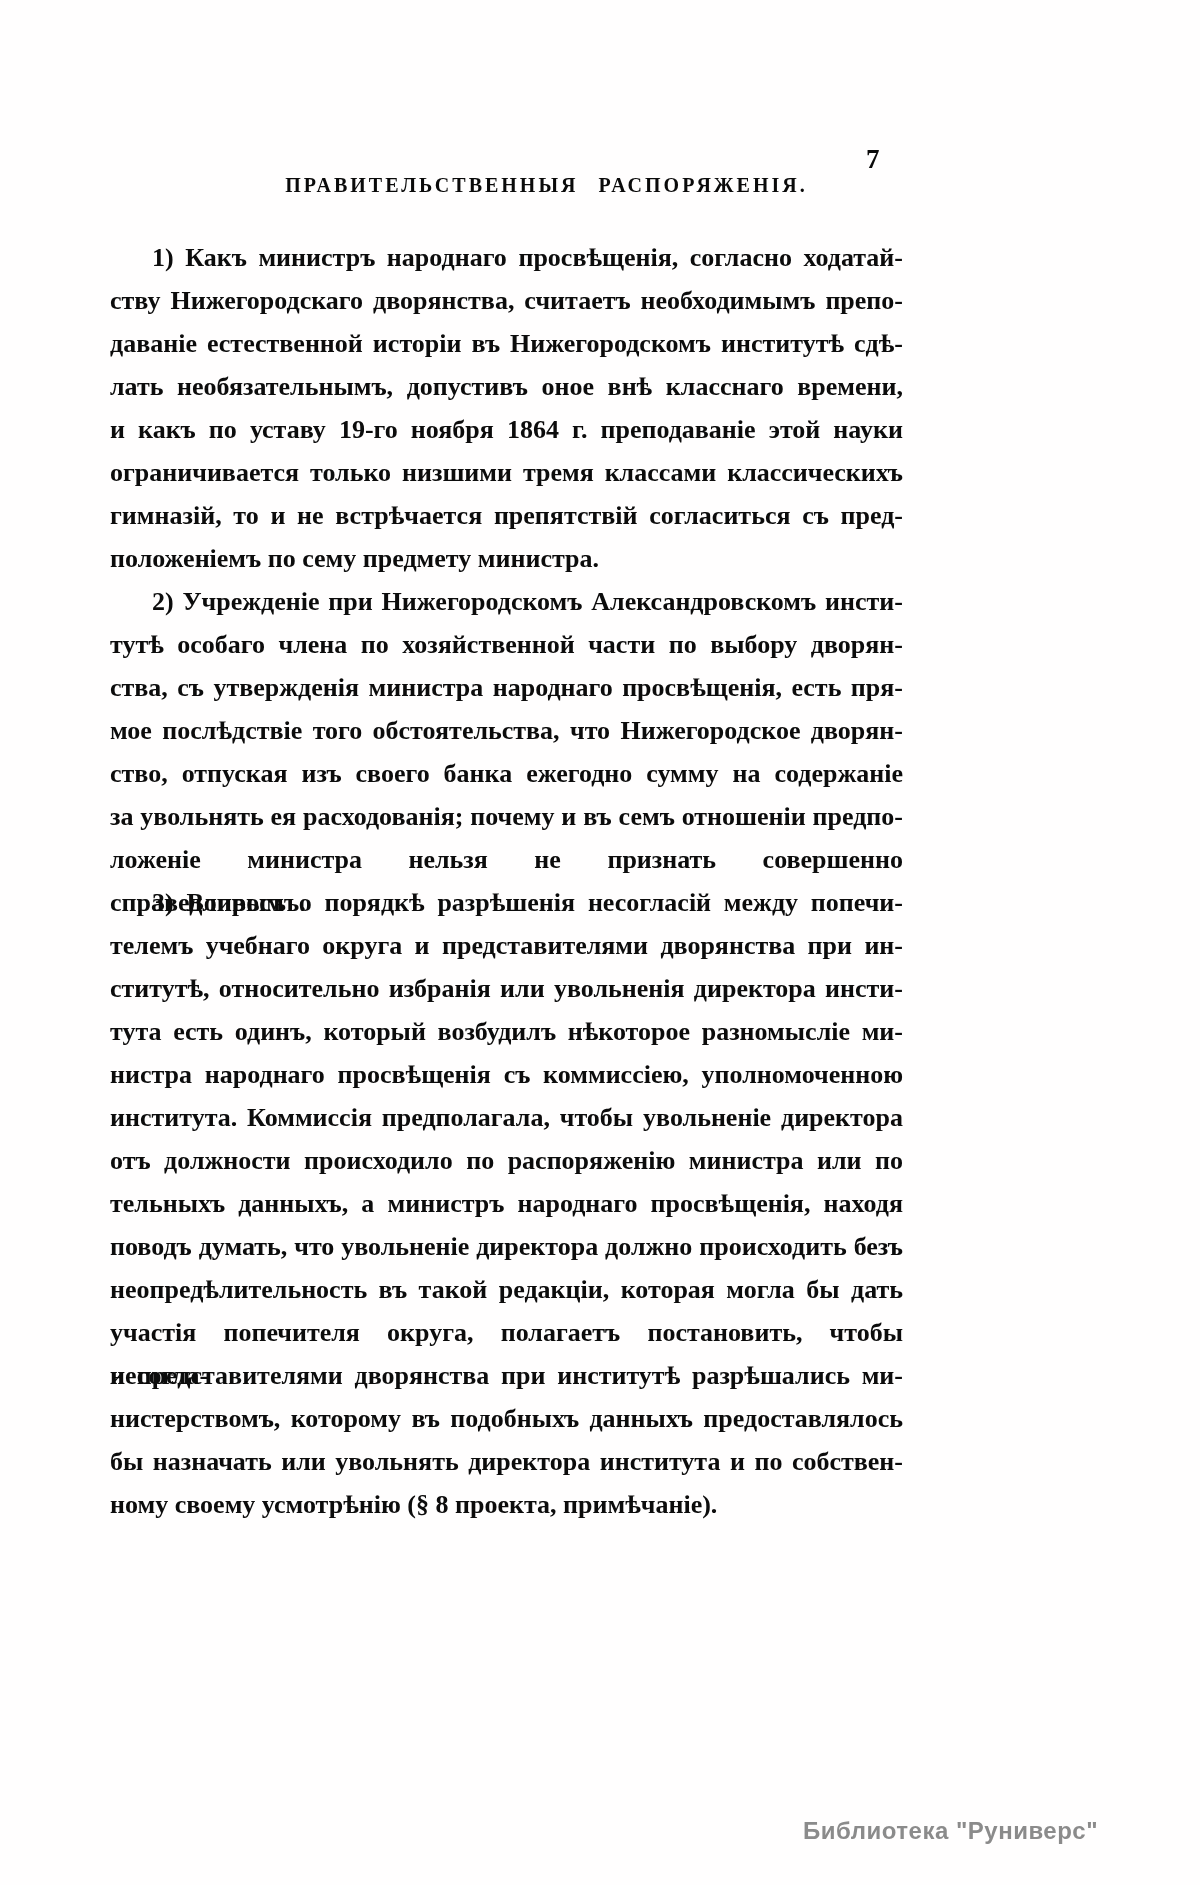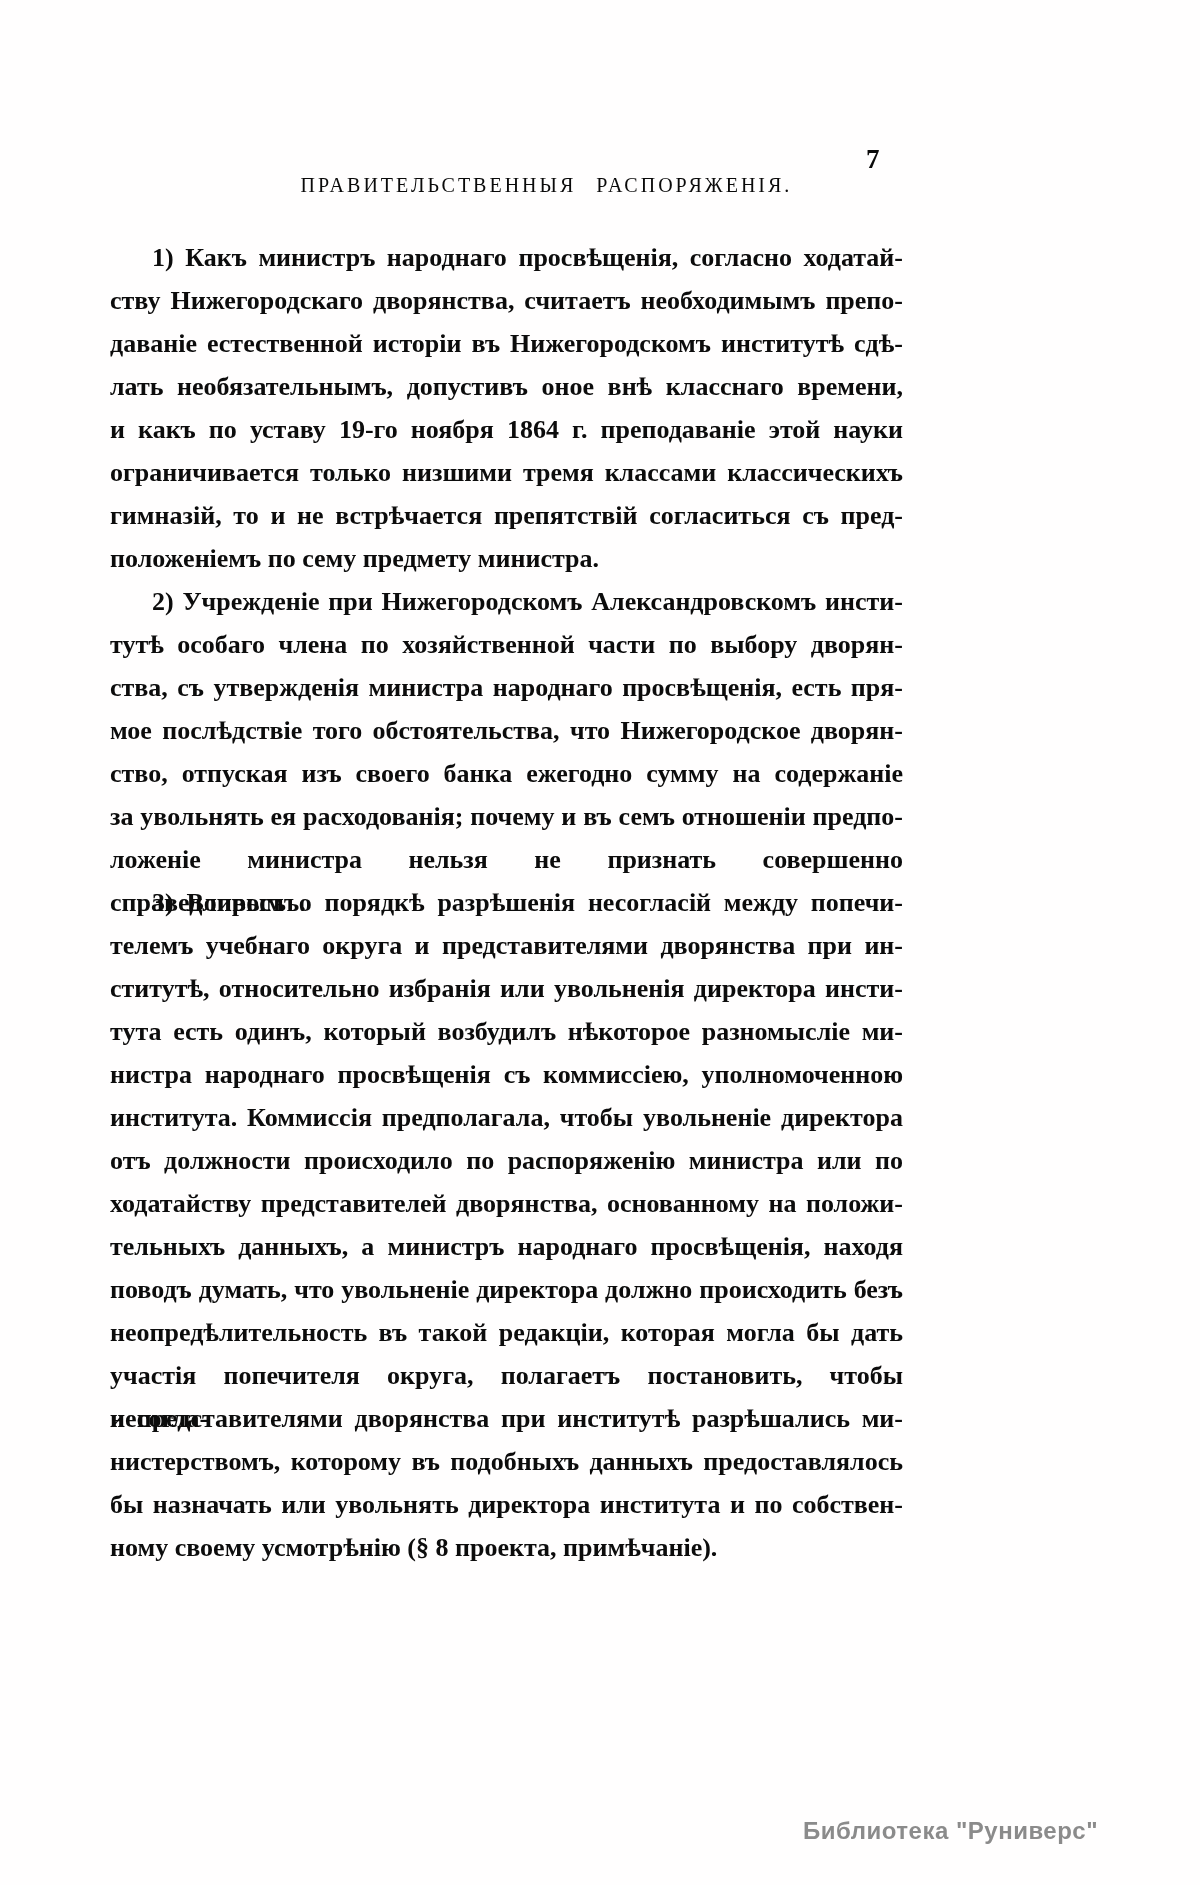--- a/index.html
+++ b/index.html
@@ -17,21 +17,21 @@
   }
   .running-title {
     position: absolute;
     top: 174px;
     left: 112px;
     width: 793px;
     box-sizing: border-box;
     padding-left: 76px;
     text-align: center;
     font-size: 20px;
-    font-weight: normal;
+    font-weight: bold;
     letter-spacing: 3px;
     word-spacing: 12px;
     color: #0a0a0a;
     white-space: nowrap;
   }
   .page-number {
     position: absolute;
     top: 144px;
     left: 866px;
     font-size: 27px;
@@ -103,21 +103,20 @@
     </div>
 
     <div>
       <div class="line first">3) Вопросъ о порядкѣ разрѣшенія несогласій между попечи-</div>
       <div class="line">телемъ учебнаго округа и представителями дворянства при ин-</div>
       <div class="line">ститутѣ, относительно избранія или увольненія директора инсти-</div>
       <div class="line">тута есть одинъ, который возбудилъ нѣкоторое разномысліе ми-</div>
       <div class="line">нистра народнаго просвѣщенія съ коммиссіею, уполномоченною</div>
       <div class="line">института. Коммиссія предполагала, чтобы увольненіе директора</div>
       <div class="line">отъ должности происходило по распоряженію министра или по</div>
-      <div class="line">ходатайству представителей дворянства, основанному на положи-</div>
       <div class="line">тельныхъ данныхъ, а министръ народнаго просвѣщенія, находя</div>
       <div class="line">поводъ думать, что увольненіе директора должно происходить безъ</div>
       <div class="line">неопредѣлительность въ такой редакціи, которая могла бы дать</div>
       <div class="line">участія попечителя округа, полагаетъ постановить, чтобы несогла-</div>
       <div class="line">и представителями дворянства при институтѣ разрѣшались ми-</div>
       <div class="line">нистерствомъ, которому въ подобныхъ данныхъ предоставлялось</div>
       <div class="line">бы назначать или увольнять директора института и по собствен-</div>
       <div class="line last">ному своему усмотрѣнію (§ 8 проекта, примѣчаніе).</div>
     </div>
 

